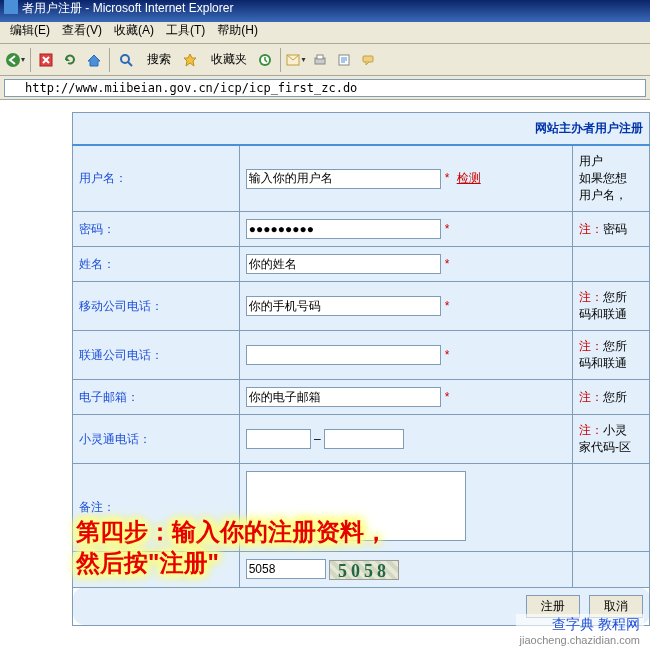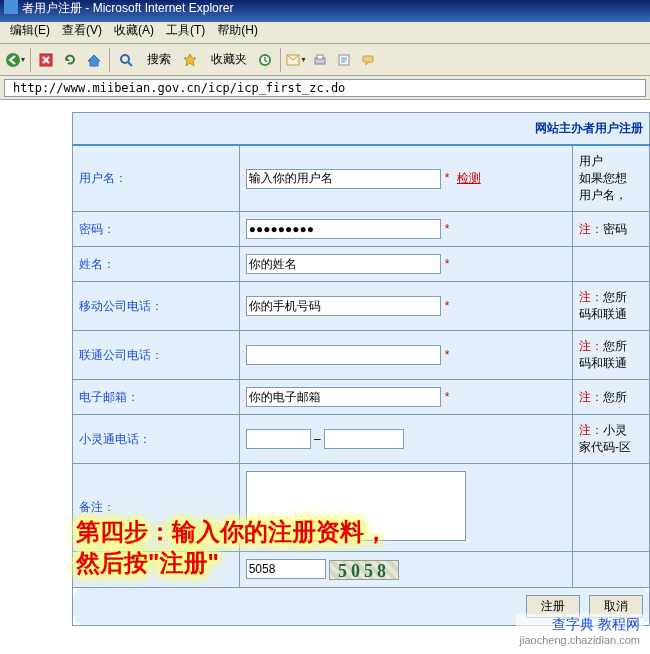--- a/index.html
+++ b/index.html
@@ -7,21 +7,21 @@
     .title-bar { background: linear-gradient(#0a246a, #3a6ab8); color: #fff; height: 22px; display: flex; align-items: flex-start; padding-left: 4px; font-size: 12px; }
     .title-bar-icon { width: 14px; height: 14px; background: #4a90d9; margin-right: 4px; display: inline-block; }
     .menu-bar { background: #ece9d8; height: 22px; display: flex; align-items: flex-start; padding-left: 4px; border-bottom: 1px solid #aca899; }
     .menu-item { padding: 0 6px; cursor: default; }
     .toolbar { background: #ece9d8; height: 32px; display: flex; align-items: center; padding: 0 4px; border-bottom: 1px solid #aca899; gap: 2px; }
     .tb-sep { width: 1px; height: 24px; background: #aca899; margin: 0 2px; }
     .tb-btn { width: 22px; height: 22px; display: flex; align-items: center; justify-content: center; border: 1px solid transparent; cursor: default; }
     .tb-btn.wide { width: auto; padding: 0 4px; gap: 14px; }
     .tb-dropdown::after { content: "▾"; font-size: 8px; color: #333; margin-left: 1px; }
     .addr-bar { background: #ece9d8; height: 24px; display: flex; align-items: center; padding: 0 4px; border-bottom: 1px solid #aca899; }
-    .addr-input { flex: 1; height: 18px; font-family: monospace; font-size: 12px; background: #fff; border: 1px solid #7f9db9; padding-left: 8px; line-height: 16px; }
+    .addr-input { flex: 1; height: 18px; font-family: monospace; font-size: 12px; background: #fff; border: 1px solid #7f9db9; padding-left: 20px; line-height: 16px; }
     .content { background: #fff; padding: 0; }
     .page-header-row { border-bottom: 2px solid #4a90d9; }
     .page-header-row td { text-align: right; padding: 4px 8px; background: #e3f0fb; color: #0033aa; font-size: 18px; font-weight: bold; }
     .form-wrap { margin-left: 72px; margin-top: 12px; }
     table.form-tbl { border-collapse: collapse; width: 100%; }
     table.form-tbl td { border: 1px solid #7f9db9; padding: 7px 6px; height: 22px; font-size: 12px; vertical-align: middle; }
     td.label { width: 130px; background: #e3f0fb; color: #1d4ed8; padding-left: 10px; }
     td.field { background: #e3f0fb; width: 260px; }
     td.note { background: #e3f0fb; font-size: 11px; padding: 3px 4px; width: 60px; }
     td.note .red { color: #c00; }

